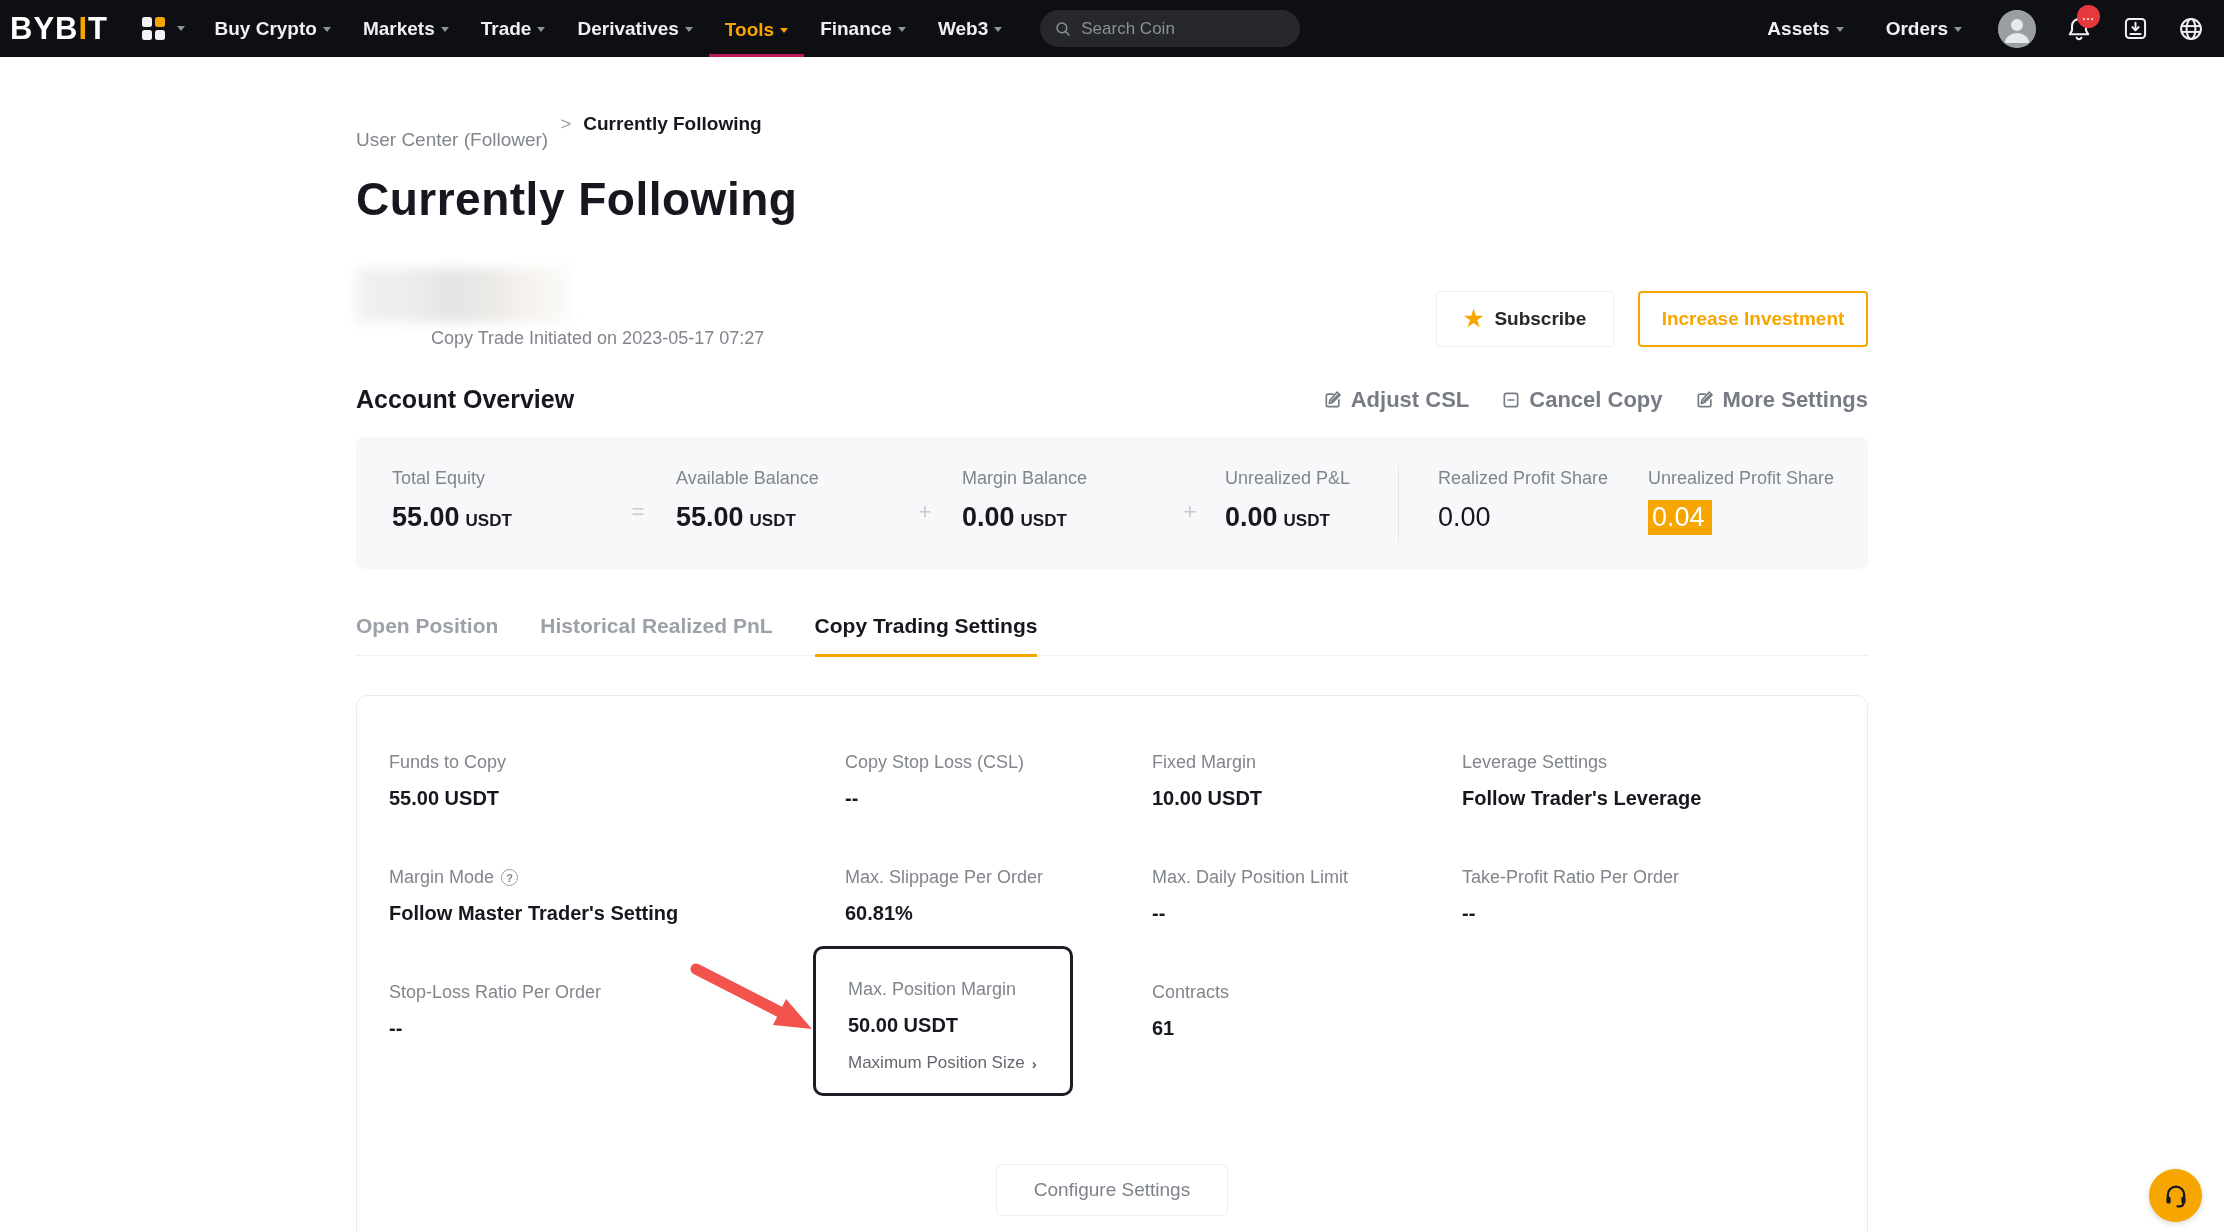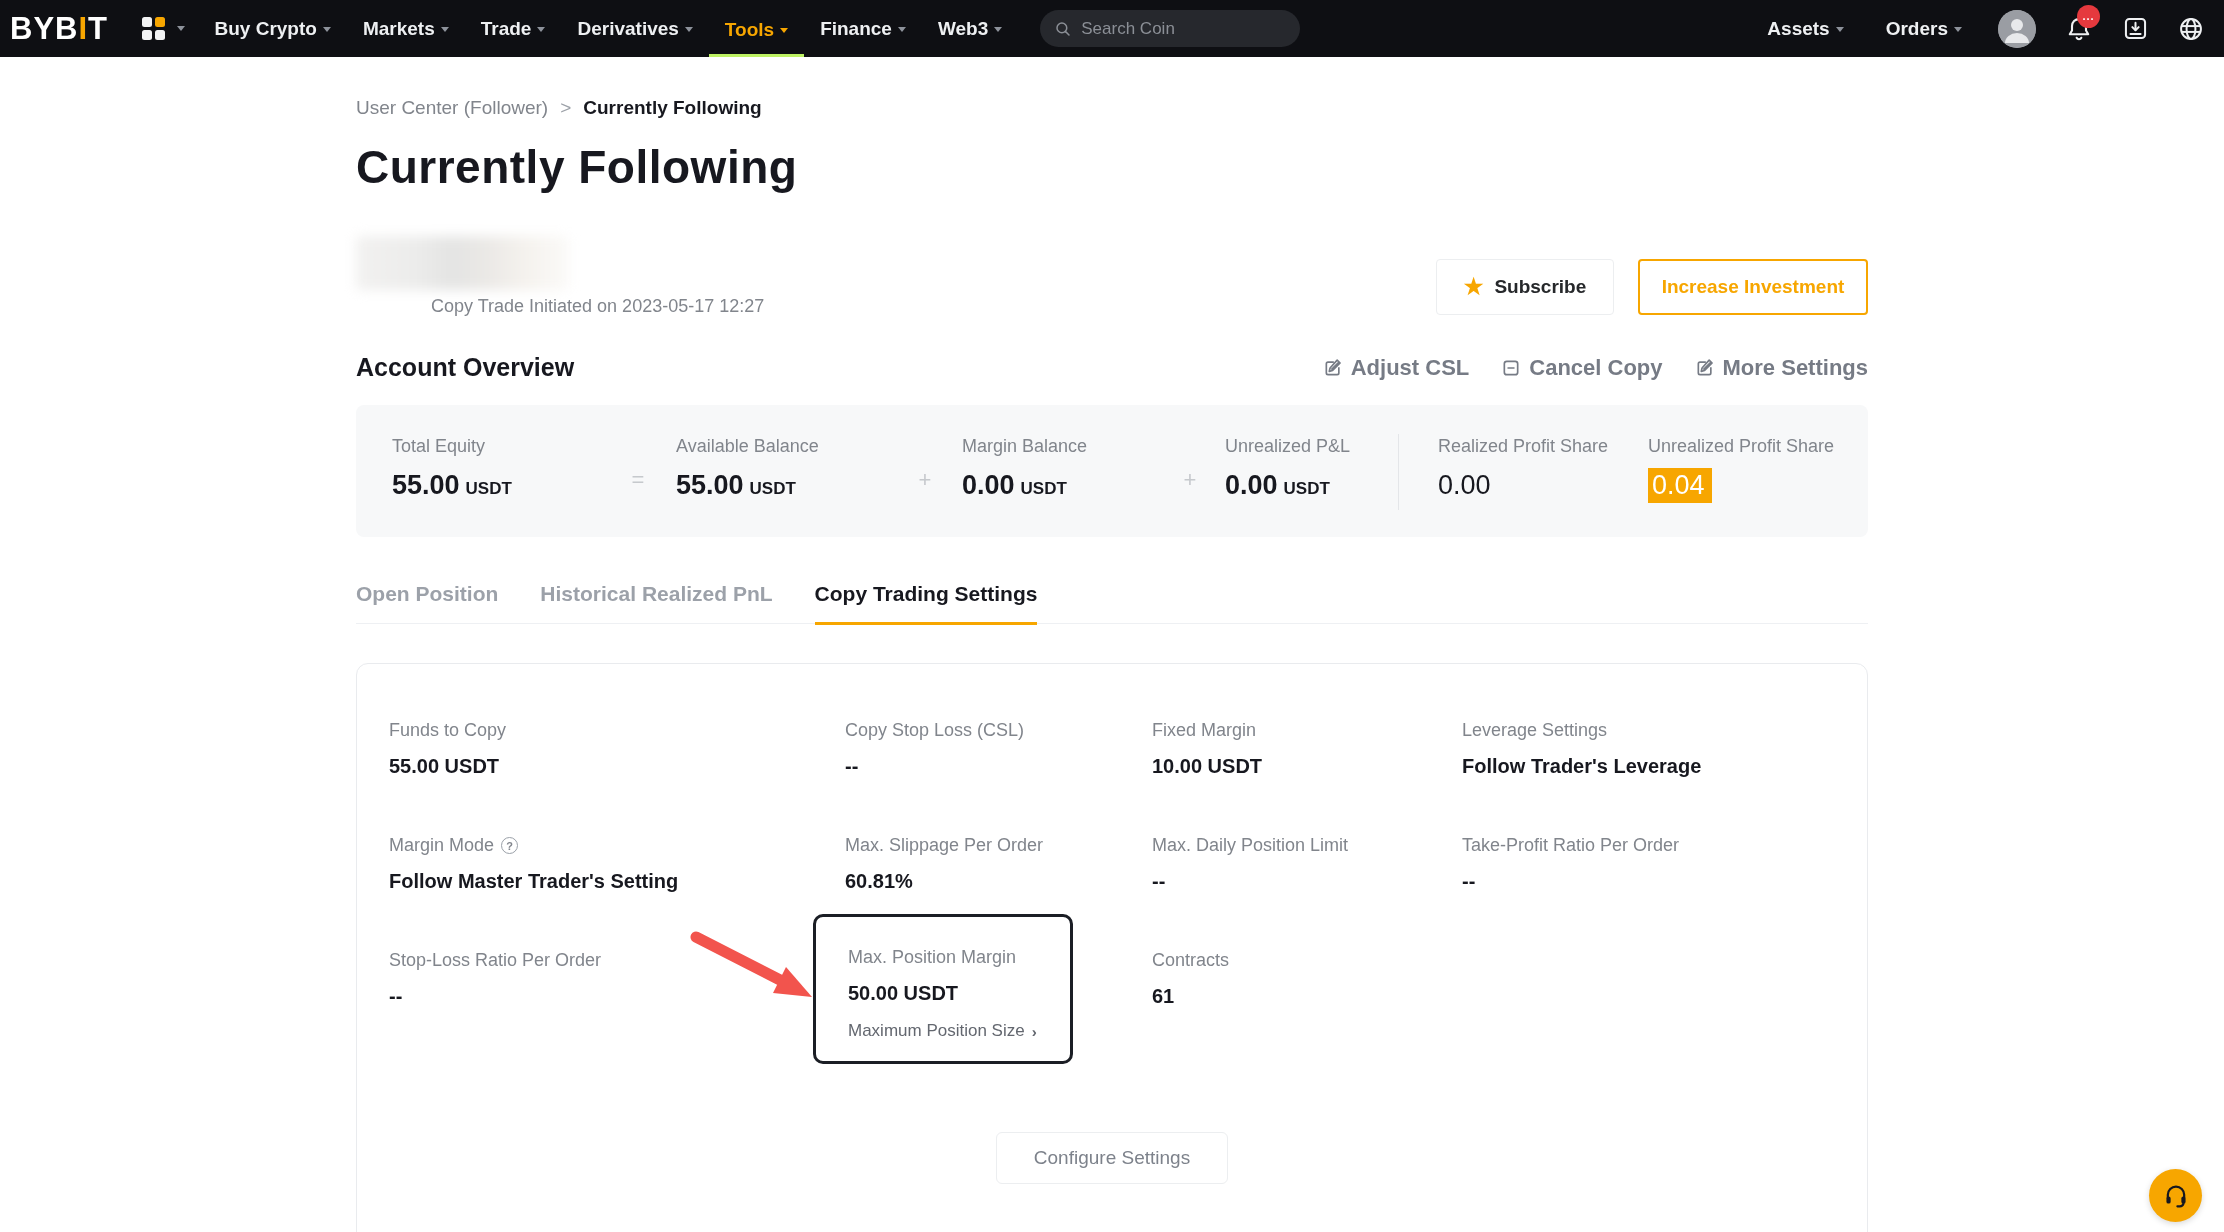--- a/index.html
+++ b/index.html
@@ -17,21 +17,21 @@
     display: flex; align-items: center;
     padding: 0 10px;
   }
   .logo { font-size: 31px; font-weight: 800; color: #ffffff; letter-spacing: 1px; margin-right: 34px; cursor: pointer; }
   .logo .accent { color: #f7a600; }
   .grid-icon { display: inline-grid; grid-template-columns: 10px 10px; grid-template-rows: 10px 10px; gap: 2.5px; margin-right: 6px; cursor: pointer; }
   .grid-icon i { background: #f2f3f4; border-radius: 2.5px; }
   .grid-icon i.orange { background: #f7a600; }
   .caret { display: inline-block; width: 0; height: 0; border-left: 4.5px solid transparent; border-right: 4.5px solid transparent; border-top: 5.5px solid #8d929b; margin-left: 6px; vertical-align: middle; }
   .nav-item { height: 57px; line-height: 57px; padding: 0 16px; font-size: 19px; font-weight: 700; color: #eef0f2; cursor: pointer; white-space: nowrap; }
-  .nav-item.active { color: #f7a600; border-bottom: 3px solid #bef264; line-height: 60px; }
+  .nav-item.active { color: #f7a600; border-bottom: 3px solid #be185d; line-height: 60px; }
   .nav-item.active .caret { border-top-color: #f7a600; }
   .grid-wrap { display: flex; align-items: center; margin-right: 14px; cursor: pointer; }
   .searchbox {
     margin-left: 22px; width: 260px; height: 37px; border-radius: 19px;
     background: #26282d; display: flex; align-items: center; padding: 0 14px; gap: 9px;
   }
   .searchbox input {
     background: transparent; border: none; outline: none; color: #d4d6d9;
     font-size: 17px; font-family: "Liberation Sans", sans-serif; width: 180px;
   }
@@ -40,21 +40,21 @@
   .nav-icon { width: 30px; height: 30px; display: flex; align-items: center; justify-content: center; cursor: pointer; margin: 0 8px; position: relative; }
   .avatar { width: 38px; height: 38px; border-radius: 50%; background: #9a9da3; overflow: hidden; display: flex; align-items: center; justify-content: center; cursor: pointer; margin: 0 10px; }
   .badge {
     position: absolute; top: -9px; left: 13px; min-width: 23px; height: 23px; border-radius: 50%;
     background: #e5393e; color: #fff; font-size: 11px; font-weight: 700;
     display: flex; align-items: center; justify-content: center; letter-spacing: 1px;
   }
   
   .content { width: 1512px; margin: 0 auto; position: relative; }
   .breadcrumb { padding-top: 40px; font-size: 19px; display: flex; gap: 12px; align-items: center; }
-  .bc-parent { color: #81858c; cursor: pointer; }
+  .bc-parent { color: #81858c; cursor: pointer; margin-top: 32px; }
   .bc-sep { color: #9ca1a8; }
   .bc-current { color: #17181f; font-weight: 700; }
   .page-title { margin-top: 21px; font-size: 46px; font-weight: 800; color: #17181f; letter-spacing: 0.5px; }
   .profile-row { margin-top: 42px; display: flex; justify-content: space-between; align-items: flex-end; }
   .blur-name {
     width: 213px; height: 54px; border-radius: 4px;
     background: linear-gradient(90deg, #f2f1f0 0%, #ececeb 28%, #e4e4e3 45%, #ebe9e6 62%, #f5f2ee 80%, #fbfaf8 100%);
     filter: blur(6px);
   }
   .initiated { margin-top: 6px; padding-left: 75px; color: #81858c; font-size: 18px; }
@@ -203,21 +203,21 @@
     <span class="bc-parent">User Center (Follower)</span>
     <span class="bc-sep">&gt;</span>
     <span class="bc-current">Currently Following</span>
   </div>
 
   <div class="page-title">Currently Following</div>
 
   <div class="profile-row">
     <div>
       <div class="blur-name"></div>
-      <div class="initiated">Copy Trade Initiated on 2023-05-17 12:27</div>
+      <div class="initiated">Copy Trade Initiated on 2023-05-17 07:27</div>
     </div>
     <div class="profile-buttons">
       <button class="btn-subscribe">
         <span class="star">★</span>
         <span>Subscribe</span>
       </button>
       <button class="btn-increase">Increase Investment</button>
     </div>
   </div>
 

